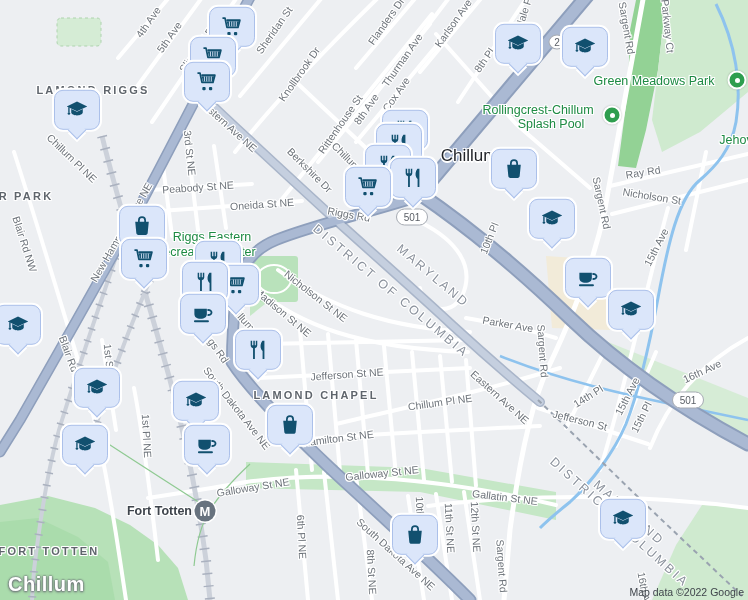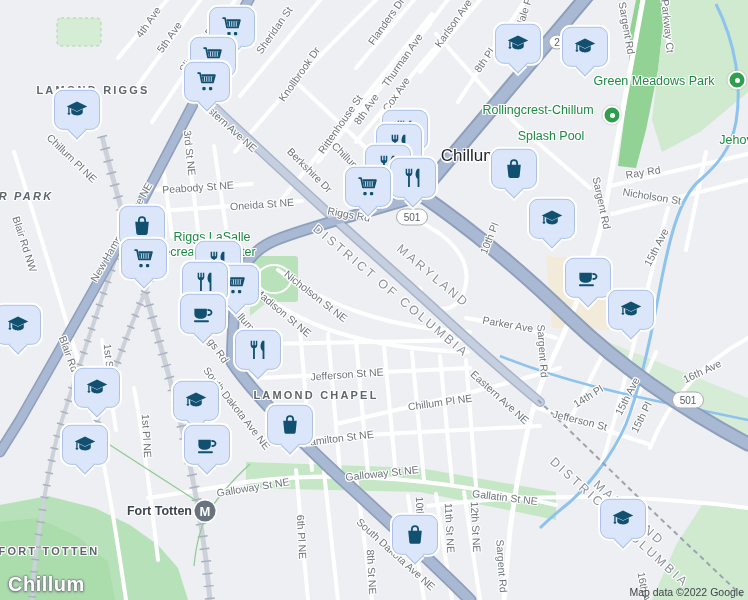--- a/index.html
+++ b/index.html
@@ -205,32 +205,32 @@
       <div class="lbl" style="left: 253px; top: 487px; transform: translate(-50%, -50%) rotate(-9deg);">Galloway St NE</div>
       <div class="lbl" style="left: 382px; top: 473px; transform: translate(-50%, -50%) rotate(-6deg);">Galloway St NE</div>
       <div class="lbl" style="left: 505px; top: 497px; transform: translate(-50%, -50%) rotate(7deg);">Gallatin St NE</div>
       <div class="lbl" style="left: 302px; top: 537px; transform: translate(-50%, -50%) rotate(87deg);">6th Pl NE</div>
       <div class="lbl" style="left: 372px; top: 572px; transform: translate(-50%, -50%) rotate(87deg);">8th St NE</div>
       <div class="lbl" style="left: 421px; top: 522px; transform: translate(-50%, -50%) rotate(87deg);">10th St NE</div>
       <div class="lbl" style="left: 450px; top: 528px; transform: translate(-50%, -50%) rotate(87deg);">11th St NE</div>
       <div class="lbl" style="left: 476px; top: 527px; transform: translate(-50%, -50%) rotate(87deg);">12th St NE</div>
       <div class="lbl" style="left: 489px; top: 238px; transform: translate(-50%, -50%) rotate(-68deg);">10th Pl</div>
       <div class="lbl nbhd" style="left: 93px; top: 90px; transform: translate(-50%, -50%);">LAMOND RIGGS</div>
-      <div class="lbl nbhd" style="left: 26px; top: 196px; transform: translate(-50%, -50%); font-style: italic;">R PARK</div>
+      <div class="lbl nbhd" style="left: 26px; top: 196px; transform: translate(-50%, -50%);">R PARK</div>
       <div class="lbl nbhd" style="left: 316px; top: 395px; transform: translate(-50%, -50%);">LAMOND CHAPEL</div>
       <div class="lbl nbhd" style="left: 49px; top: 551px; transform: translate(-50%, -50%);">FORT TOTTEN</div>
       <div class="lbl bnd" style="left: 433px; top: 276px; transform: translate(-50%, -50%) rotate(40deg);">MARYLAND</div>
       <div class="lbl bnd" style="left: 391px; top: 291px; transform: translate(-50%, -50%) rotate(40deg);">DISTRICT OF COLUMBIA</div>
       <div class="lbl bnd" style="left: 581px; top: 486px; transform: translate(-50%, -50%) rotate(42deg);">DISTRICT</div>
       <div class="lbl bnd" style="left: 629px; top: 513px; transform: translate(-50%, -50%) rotate(42deg);">MARYLAND</div>
       <div class="lbl bnd" style="left: 655px; top: 556px; transform: translate(-50%, -50%) rotate(42deg);">COLUMBIA</div>
       <div class="lbl poi" style="left: 654px; top: 81px; transform: translate(-50%, -50%); text-align: right;">Green Meadows Park</div>
       <div class="lbl poi" style="left: 538px; top: 110px; transform: translate(-50%, -50%);">Rollingcrest-Chillum</div>
-      <div class="lbl poi" style="left: 551px; top: 124px; transform: translate(-50%, -50%); margin-top: 12px;">Splash Pool</div>
-      <div class="lbl poi" style="left: 212px; top: 237px; transform: translate(-50%, -50%);">Riggs LaSalle</div>
+      <div class="lbl poi" style="left: 551px; top: 124px; transform: translate(-50%, -50%);">Splash Pool</div>
+      <div class="lbl poi" style="left: 212px; top: 237px; transform: translate(-50%, -50%);">Riggs Eastern</div>
       <div class="lbl poi" style="left: 205px; top: 252px; transform: translate(-50%, -50%);">Recreation Center</div>
       <div class="lbl poi" style="left: 736px; top: 140px; transform: translate(-50%, -50%);">Jehov</div>
     </div>
   <div id="overlays">
       <div class="shield" style="left: 412px; top: 217px; transform: translate(-50%, -50%);">501</div>
       <div class="shield" style="left: 688px; top: 400px; transform: translate(-50%, -50%);">501</div>
       <div class="shield small" style="left: 557px; top: 42px; transform: translate(-50%, -50%);">2</div>
       <div class="dot" style="left: 737px; top: 80px; transform: translate(-50%, -50%);">
         <i></i>
       </div>

